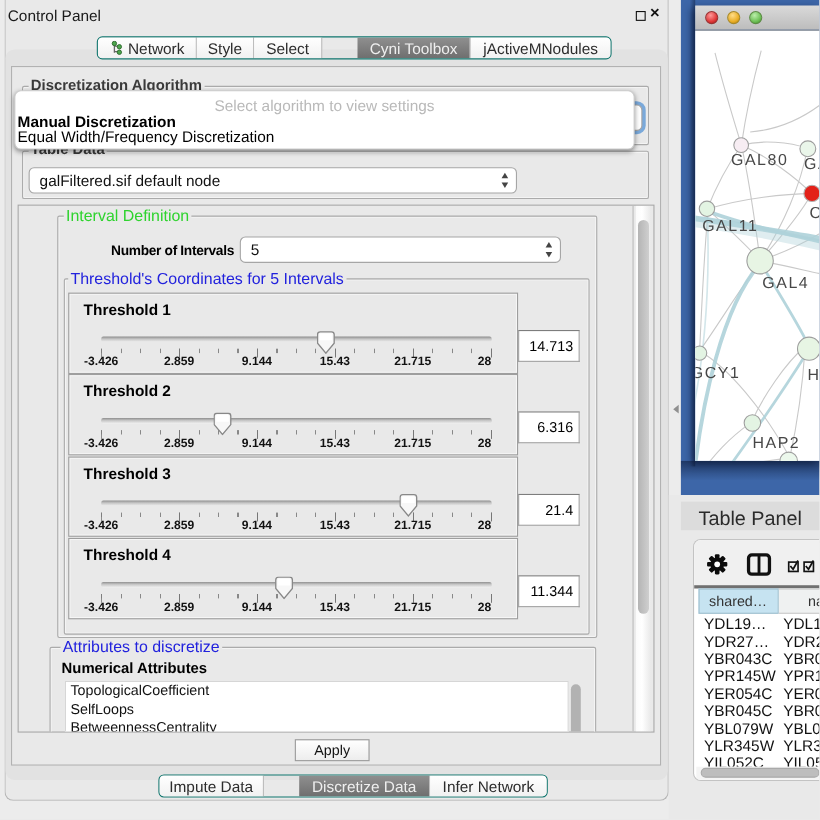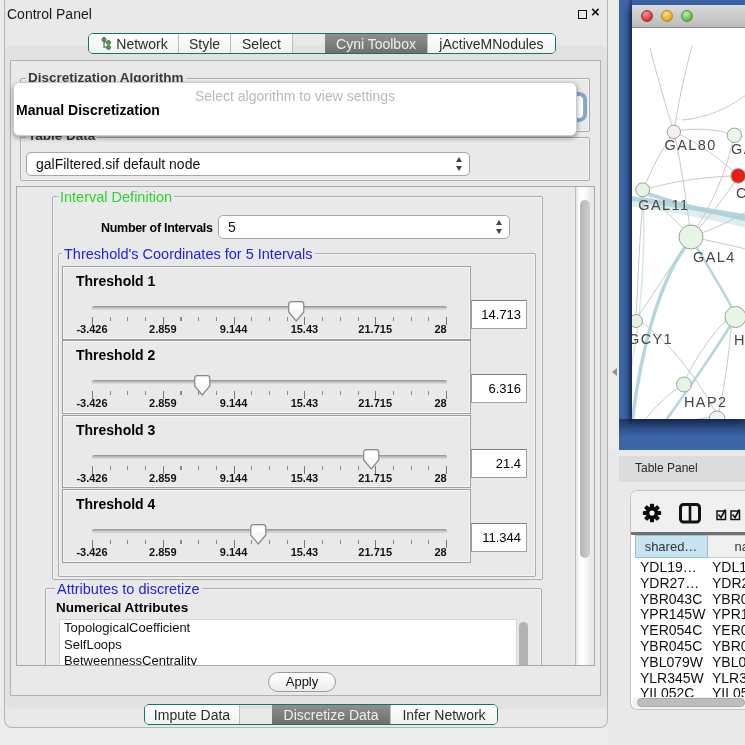--- a/index.html
+++ b/index.html
@@ -49,35 +49,35 @@
 .major { position:absolute; left:29px; top:50px; width:356px; height:8px;
   background:repeating-linear-gradient(90deg,#777 0 1px,transparent 1px 70.8px); }
 .tk { position:absolute; top:56px; transform:translateX(-50%); font-size:11px; color:#111; font-weight:bold; }
 .vbox { position:absolute; left:408px; top:33px; width:56px; height:29px; background:#fff;
   border:1px solid #a0a0a0; border-top-color:#7d7d7d; color:#000; text-align:right; line-height:27px; padding-right:5px; }
 #attlist { position:absolute; left:59px; top:619px; width:458px; height:47px;
   background:#ffffff; border:1px solid #d6d6d6; color:#111; }
 #attlist div { padding-left:4px; height:16.5px; line-height:16.5px; }
 #alsb { position:absolute; left:519px; top:622px; width:9px; height:50px; border-radius:5px; background:#b2b2b2; }
 #apply { left:268px; top:672px; width:68px; height:20px; background:linear-gradient(#ffffff,#ededed);
-  border:1px solid #9b9b9b; border-radius:10px; color:#111; text-align:center; line-height:18px; }
+  border:1px solid #9b9b9b; border-radius:0; color:#111; text-align:center; line-height:18px; }
 #popup { left:13px; top:82px; width:564px; height:54px; background:#fff; border:1px solid #cccccc;
   border-radius:6px; box-shadow:0 2px 5px rgba(0,0,0,.4); z-index:50; }
 #popup .g { position:absolute; top:5px; width:100%; text-align:center; font-size:14px; color:#b9b9b9; }
 #popup .m { position:absolute; top:19px; left:2px; font-size:14px; font-weight:bold; color:#000; }
 #popup .e { position:absolute; top:33px; left:2px; font-size:14px; color:#000; }
 #blue { left:619px; top:0; width:126px; height:450px; background:#3d66a8; }
 #netwin { left:632px; top:5px; width:113px; height:414px; box-shadow:-3px 3px 7px rgba(10,25,55,.65); }
 #nettitle { position:absolute; left:0; top:0; width:100%; height:23px;
   background:linear-gradient(#dadada,#bcbcbc); border-bottom:1px solid #8e8e8e; }
 .light { position:absolute; top:5px; width:12px; height:12px; border-radius:50%; }
 #netcanvas { position:absolute; left:0; top:23px; width:113px; height:391px; background:#fff; overflow:hidden; }
 #south { left:608px; top:450px; width:137px; height:295px; background:#e9e9e9; }
 #tpbar { left:619px; top:456px; width:126px; height:26px; background:#dcdcdc; }
-#tpbar span { position:absolute; left:16px; top:5px; font-size:12px; color:#2a2a2a; }
+#tpbar span { position:absolute; left:16px; top:5px; font-size:18px; color:#2a2a2a; }
 #tbox { left:630px; top:490px; width:115px; height:220px; background:#fff;
   border:1px solid #c3c3c3; border-radius:7px 0 0 7px; border-right:none; overflow:hidden; }
 .hcell { position:absolute; top:44px; height:23px; color:#333; }
 .trow { position:absolute; left:0; width:200px; height:15.8px; color:#111; font-size:14px; }
 .trow .c1 { position:absolute; left:9px; }
 .trow .c2 { position:absolute; left:81px; }
 #hsb { position:absolute; left:2px; top:206px; width:112px; height:12px; background:#f4f4f4; }
 #hsb .th { position:absolute; left:4px; top:1px; width:108px; height:9px; background:#bdbdbd;
   border:1px solid #a9a9a9; border-radius:5px; }
 </style></head>
@@ -359,12 +359,13 @@
       </div>
     </div>
   <div id="hsb">
       <div class="th"></div>
     </div>
 </div>
 <div class="abs" style="left:612px;top:368px;width:0;height:0;border:4px solid transparent;border-right:5px solid #909090;border-left:none"></div>
 <div id="popup" class="abs">
   <div class="g">Select algorithm to view settings</div>
   <div class="m">Manual Discretization</div>
+  <div class="e">Equal Width/Frequency Discretization</div>
 </div>
 </body></html>

